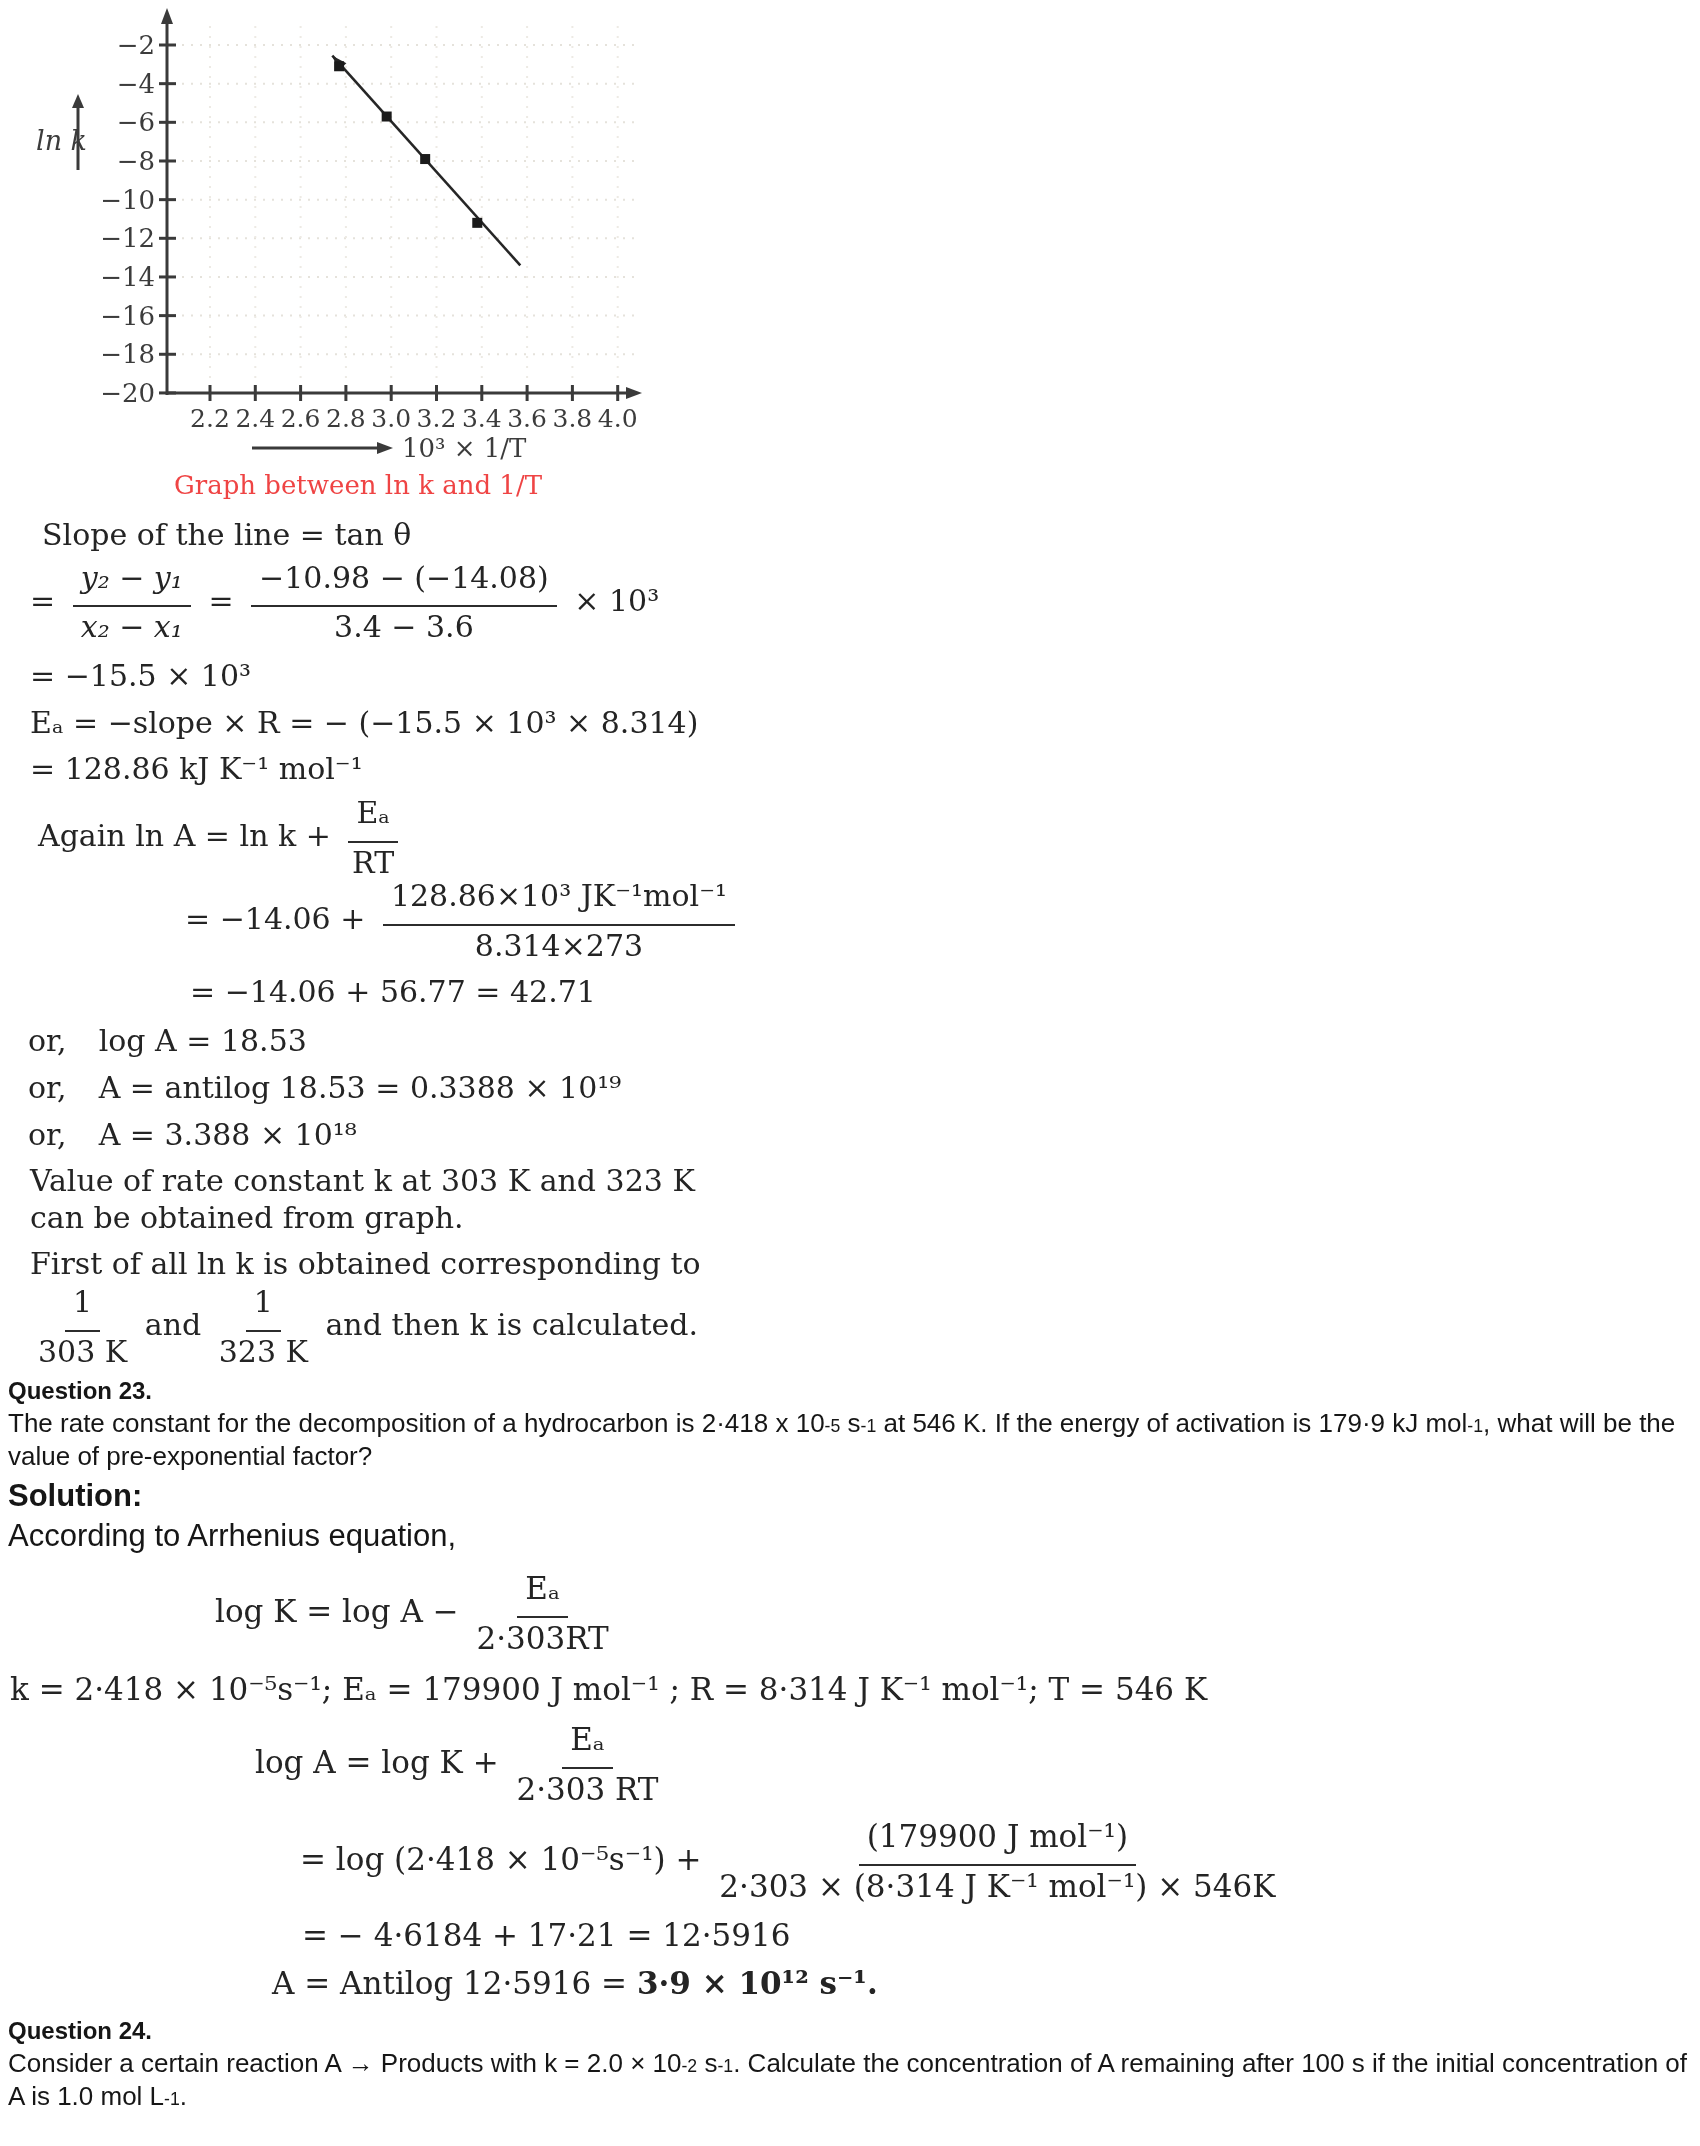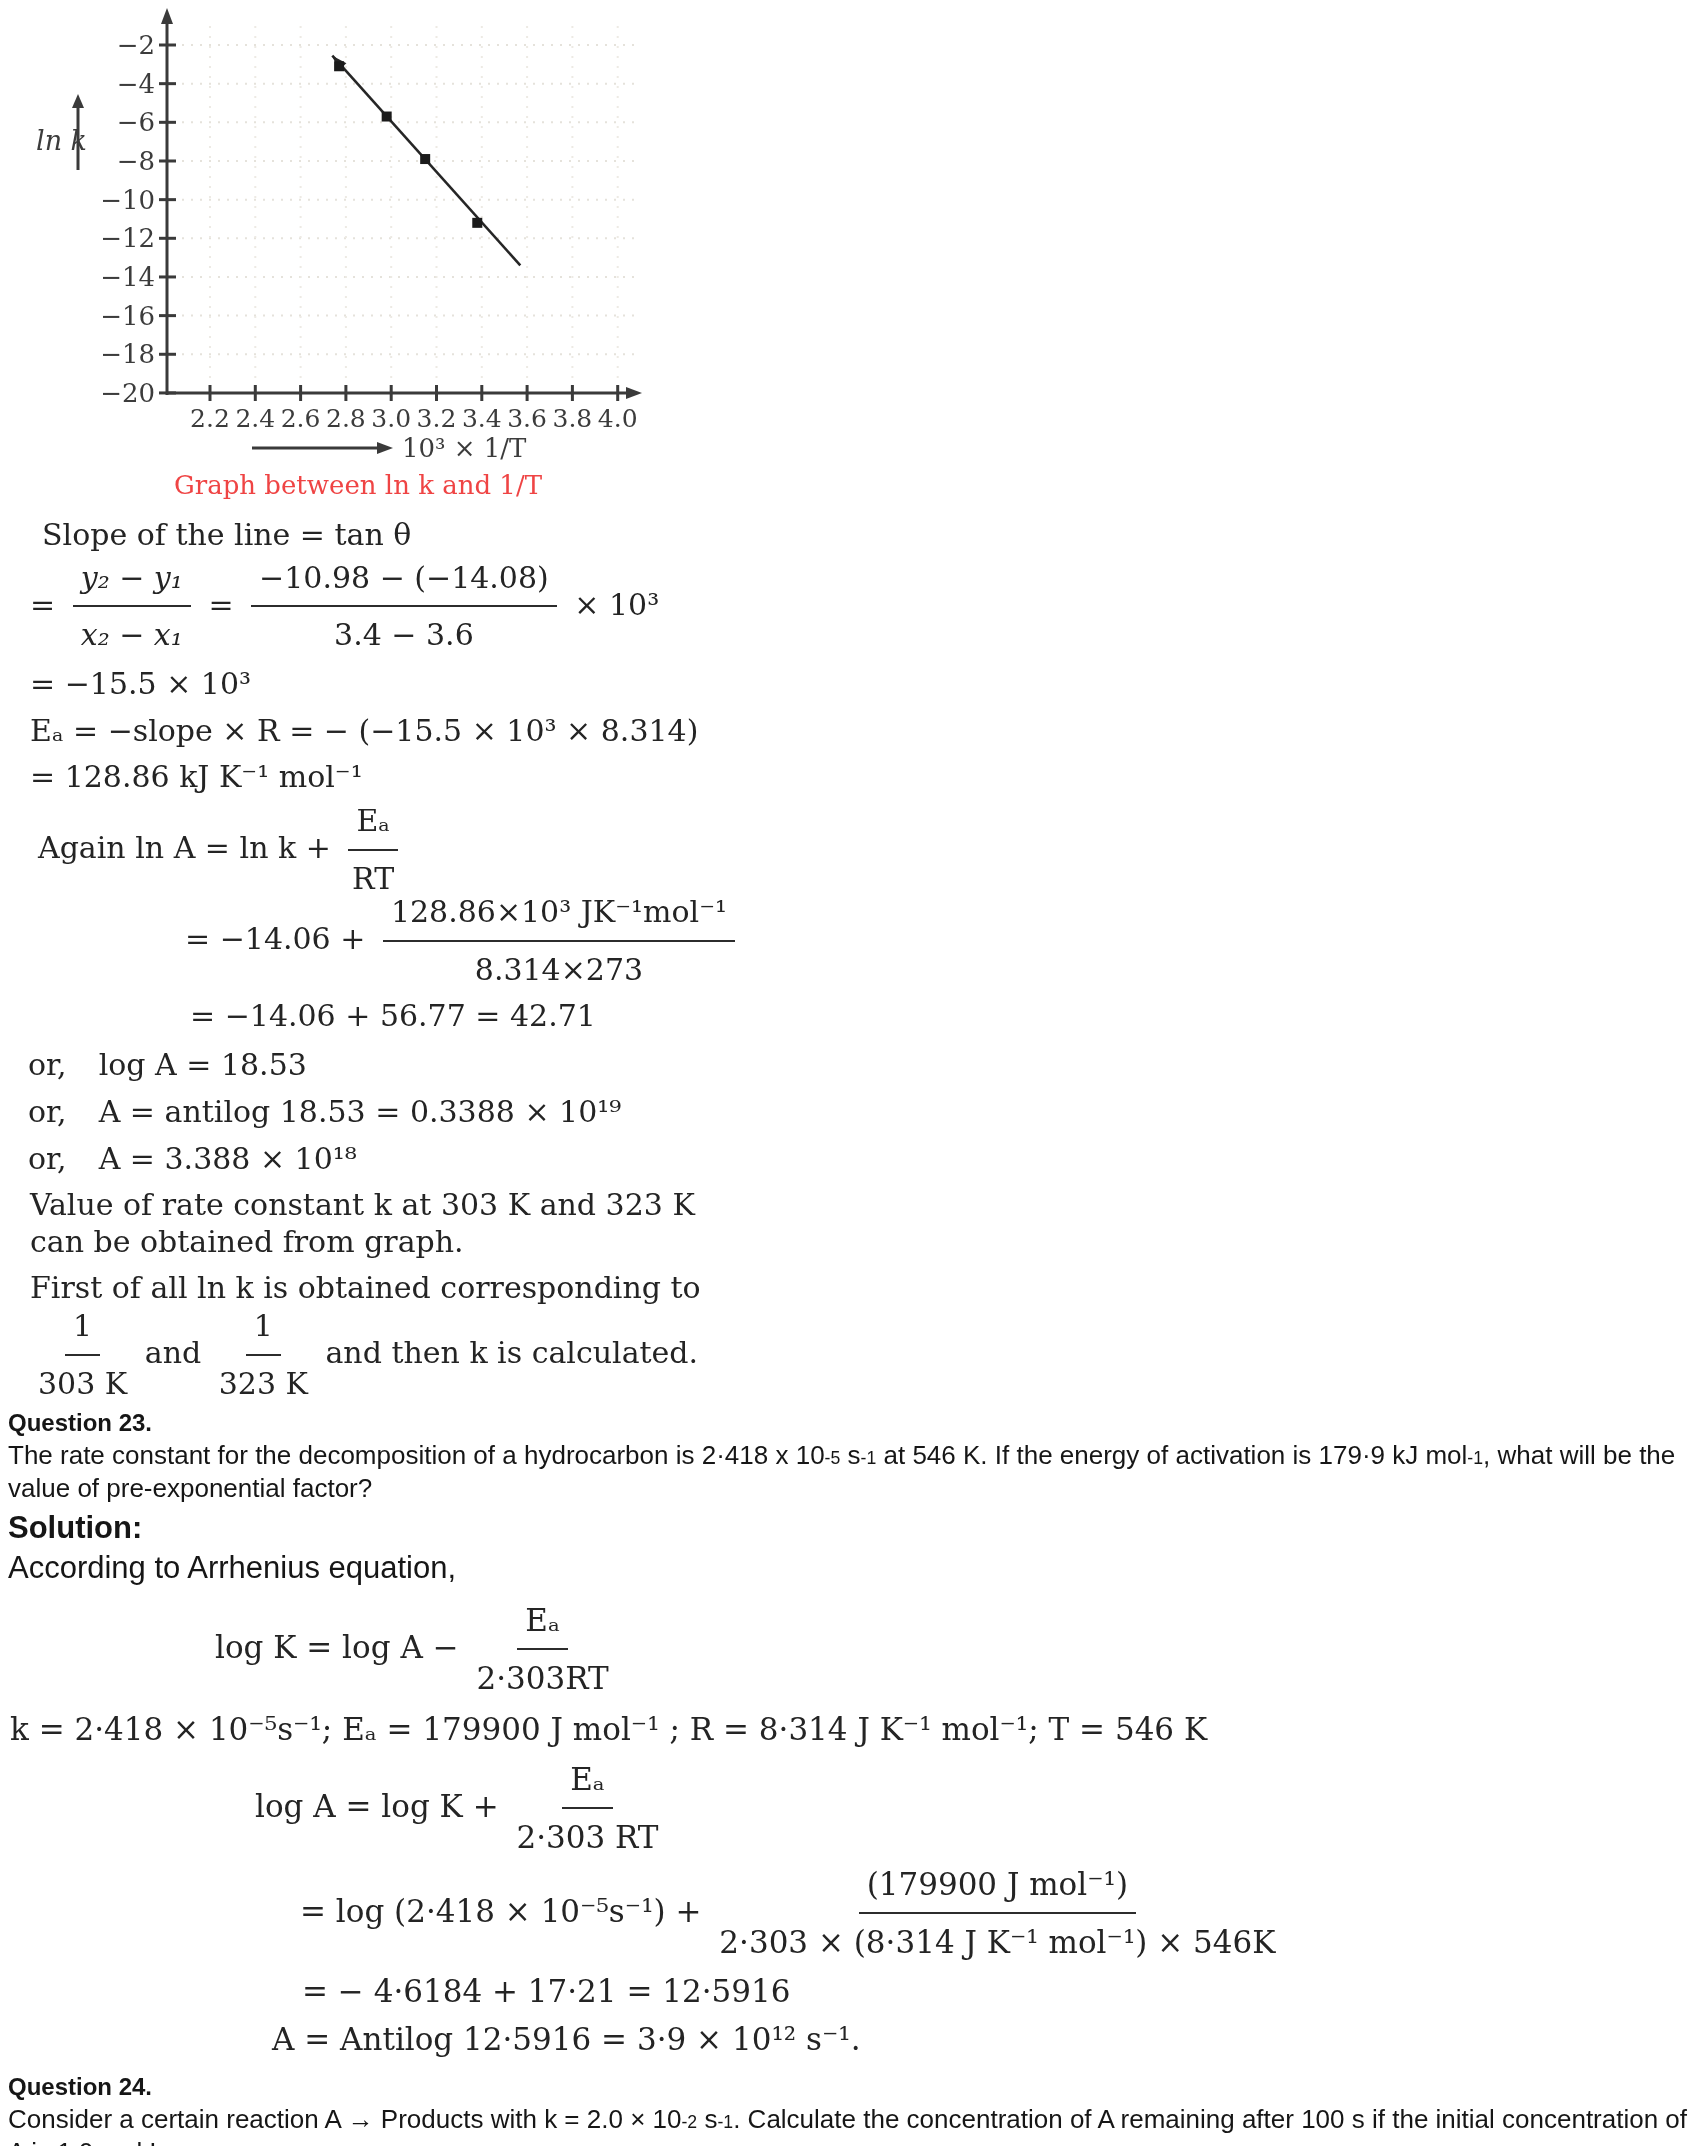--- a/index.html
+++ b/index.html
@@ -5,23 +5,23 @@
   html,body{margin:0;padding:0;background:#ffffff;}
   body{width:1700px;height:2146px;overflow:hidden;color:#1d1d1d;}
 
   
   .scan{font-family:"DejaVu Serif",serif;color:#242424;}
   .scan-col{width:760px;margin-left:0;}
   .sline{font-size:30px;line-height:1.25;margin:14px 0 0 30px;width:700px;}
   .orline{display:flex;gap:32px;font-size:30px;margin:12px 0 0 28px;}
   .frac{display:inline-flex;flex-direction:column;align-items:center;vertical-align:middle;margin:0 8px;line-height:1.05;text-align:center;}
   .frac .num{border-bottom:2px solid #2c2c2c;padding:0 8px 12px;}
-  .frac .den{padding-top:12px;}
+  .frac .den{padding-top:4px;}
   .it{font-style:italic;}
-  .b{font-weight:normal;}
+  .b{font-weight:bold;}
 
   
   .chart-figure{width:680px;}
   .chart-svg{display:block;}
   .chart-svg text{font-family:"DejaVu Serif",serif;fill:#3c3c3c;}
   .chart-caption{font-family:"DejaVu Serif",serif;font-size:26px;color:#ef4444;width:680px;text-align:center;padding-left:36px;box-sizing:border-box;margin-top:2px;}
 
   
   .typed{font-family:"Liberation Sans","DejaVu Sans",sans-serif;color:#161616;}
   .q-head{font-size:24px;font-weight:bold;margin:10px 0 2px 8px;}

